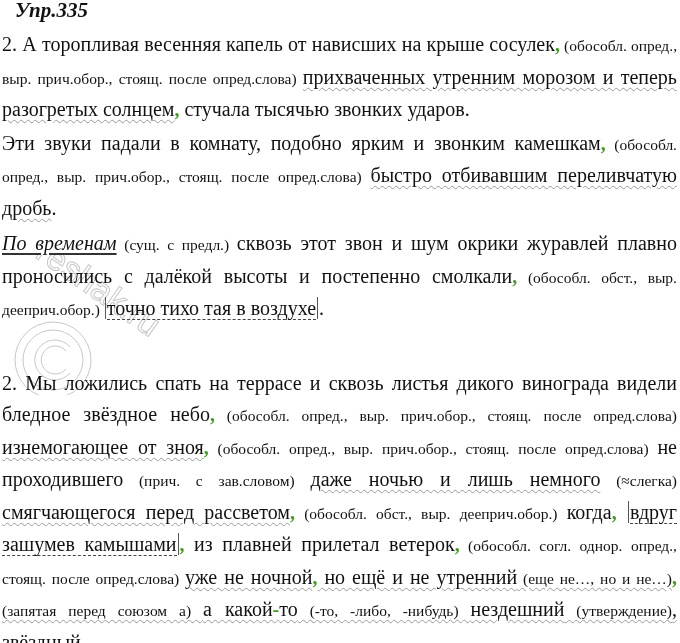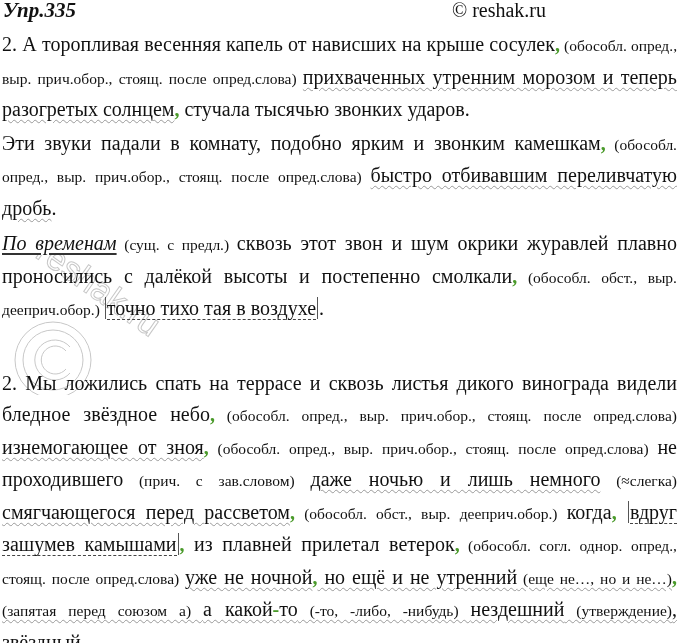--- a/index.html
+++ b/index.html
@@ -10,21 +10,21 @@
     body {
       width: 680px;
       height: 643px;
       position: relative;
       overflow: hidden;
       font-family: "Liberation Serif", "DejaVu Serif", serif;
       color: #111111;
     }
     .header {
       position: absolute;
-      left: 1px;
+      left: 13px;
       top: 0;
       width: 547px;
       height: 30px;
     }
     .ex-title {
       position: absolute;
       left: 2px;
       top: -2px;
       font-weight: bold;
       font-style: italic;
@@ -89,21 +89,20 @@
       height: 140px;
       pointer-events: none;
       opacity: 0.55;
     }
   </style>
 </head>
 <body>
 
 <div class="header">
   <span class="ex-title">Упр.335</span>
-  <span class="copyright">© reshak.ru</span>
 </div>
 
 <svg class="watermark" viewBox="0 0 180 140">
   <g fill="none" stroke="#9a9a9a" stroke-width="1">
     <circle cx="45" cy="105" r="38"></circle>
     <circle cx="45" cy="105" r="30"></circle>
     <path d="M62 92 A 20 20 0 1 0 62 118"></path>
     <path d="M58 96 A 14 14 0 1 0 58 114"></path>
     <text x="10" y="28" font-size="34" font-family="Liberation Sans, sans-serif" fill="none" stroke="#9a9a9a" transform="rotate(35 60 40)">reshak.ru</text>
   </g>

